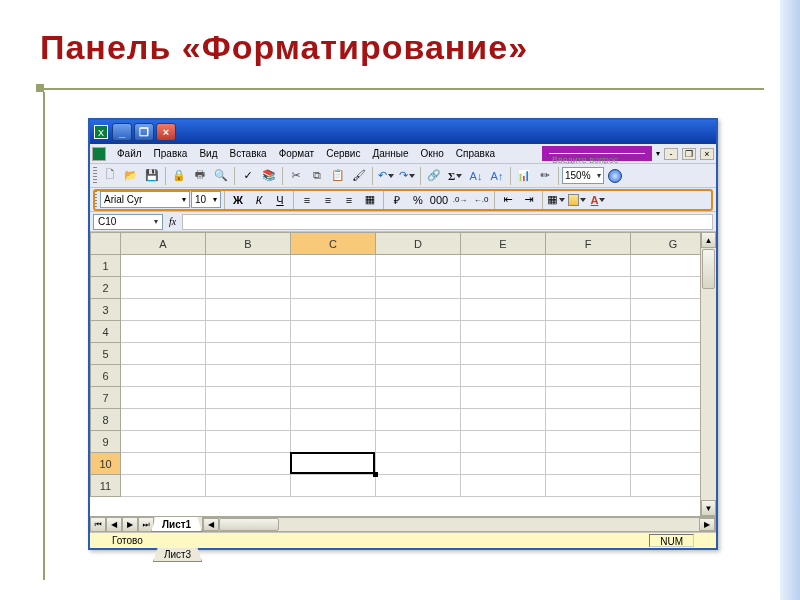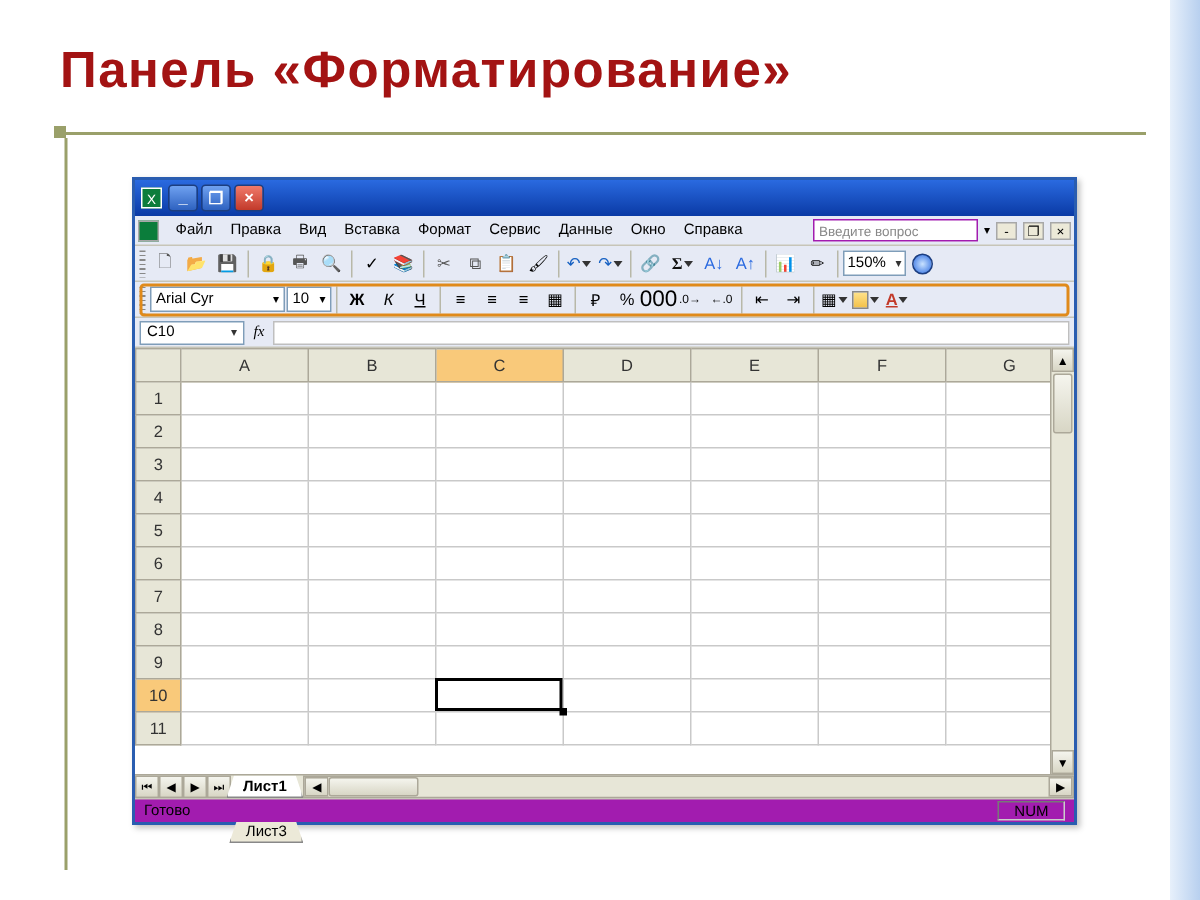--- a/index.html
+++ b/index.html
@@ -94,21 +94,21 @@
     background: #e6eaf5;
     display: flex;
     align-items: center;
     padding: 0 2px;
     gap: 2px;
     border-bottom:1px solid #c7c5b8;
   }
   .mini-icon{width:14px;height:14px;background:#0b7d3b;margin-right:4px;border:1px solid #a8a8a8;}
   .menu-item { padding: 1px 5px; cursor:pointer; color:#000;}
   .menubar-right{margin-left:auto;display:flex;align-items:center;gap:4px;}
-  .help-box{width:110px;height:15px;border:1px solid #a21caf;background:#fff;color:#888;font-size:9px;padding:0 3px;line-height:15px;}
+  .help-box{width:110px;height:15px;border:7px solid #a21caf;background:#fff;color:#888;font-size:9px;padding:0 3px;line-height:15px;}
   .minibtn{width:14px;height:12px;border:1px solid #a8a8a8;background:#ece9d8;display:flex;align-items:center;justify-content:center;font-size:9px;cursor:pointer;}
 
   .toolbar {
     height: 24px;
     background: #e6eaf5;
     display: flex;
     align-items: center;
     padding: 2px 3px;
     gap: 1px;
     border-bottom:1px solid #c7c5b8;
@@ -223,22 +223,22 @@
     cursor:pointer;
   }
   .tab.active{background:#fff;font-weight:bold;}
   .hscroll{flex:1;display:flex;border:1px solid #aca899;}
   .hscroll .sbtn{width:16px;height:100%;}
   .hscroll .strack{flex:1;background:#e7e6d7;}
   .hscroll .sthumb{width:60px;height:100%;margin:0;flex:none;}
 
   .statusbar{
     position:absolute;left:0;right:0;bottom:0;height:16px;
-    background:#a21caf;border-top:1px solid #c7c5b8;
-    display:flex;align-items:center;font-size:10px;padding:0 6px;justify-content:center;
+    background:#fef9c3;border-top:1px solid #c7c5b8;
+    display:flex;align-items:center;font-size:10px;padding:0 22px;justify-content:center;
   }
   .status-spacer{flex:1;}
   .num-box{border:1px inset #ccc;padding:0 10px;height:13px;line-height:13px;}
 
   
   .ic-new{color:#555}.ic-open{color:#c79a38}.ic-save{color:#2a4db1}.ic-print{color:#555}
   .ic-cut{color:#555}.ic-copy{color:#555}.ic-paste{color:#a97c2b}
   .ic-undo{color:#1560c2}.ic-redo{color:#1560c2}
   .ic-sum{color:#111;font-weight:bold;font-family:serif}
   .ic-sort{color:#2a6ae0}
@@ -340,21 +340,21 @@
     <div class="tbtn" style="font-style:italic">К</div>
     <div class="tbtn" style="text-decoration:underline">Ч</div>
     <div class="sep"></div>
     <div class="tbtn">≡</div>
     <div class="tbtn">≡</div>
     <div class="tbtn">≡</div>
     <div class="tbtn">▦</div>
     <div class="sep"></div>
     <div class="tbtn">₽</div>
     <div class="tbtn">%</div>
-    <div class="tbtn" style="font-size:15px">000</div>
+    <div class="tbtn" style="font-size:11px">000</div>
     <div class="tbtn" style="font-size:8px">.0→</div>
     <div class="tbtn" style="font-size:8px">←.0</div>
     <div class="sep"></div>
     <div class="tbtn">⇤</div>
     <div class="tbtn">⇥</div>
     <div class="sep"></div>
     <div class="tbtn">▦<span class="triangle-down"></span></div>
     <div class="tbtn">
         <div class="ic-fill"></div>
         <span class="triangle-down"></span>

